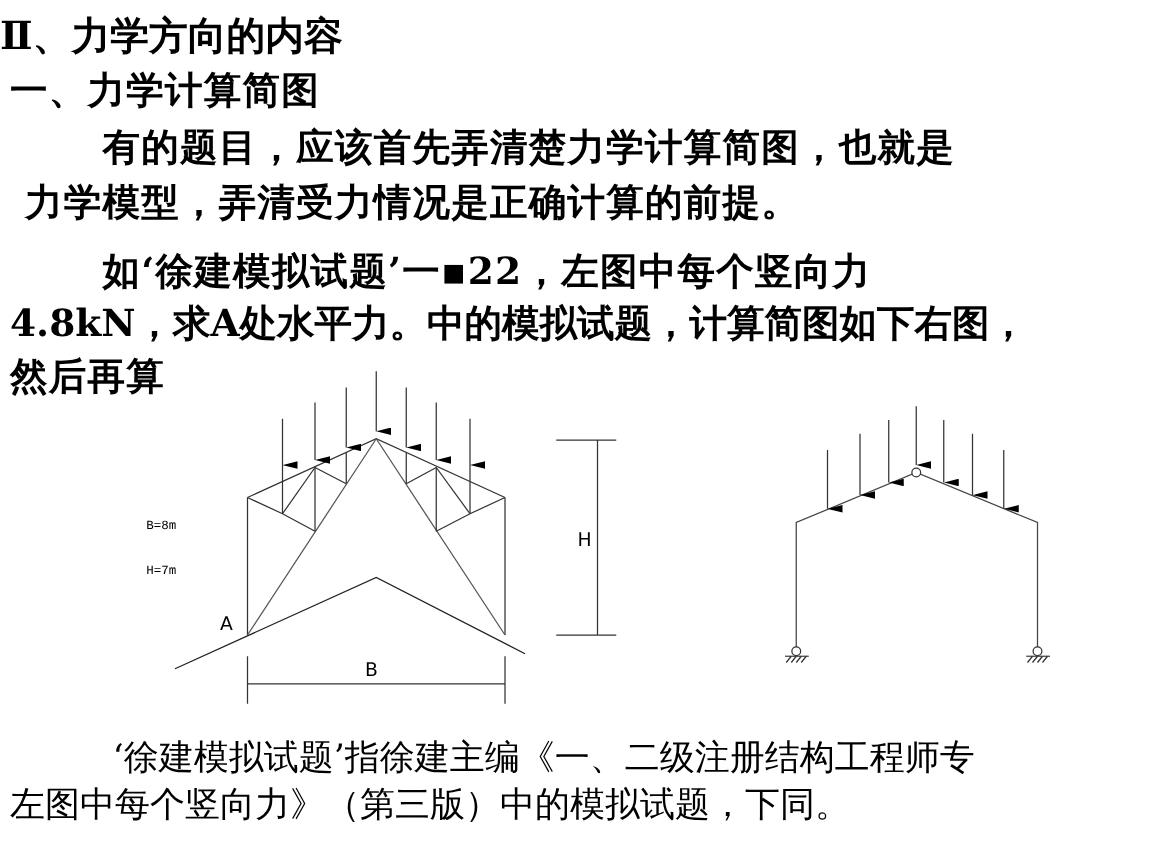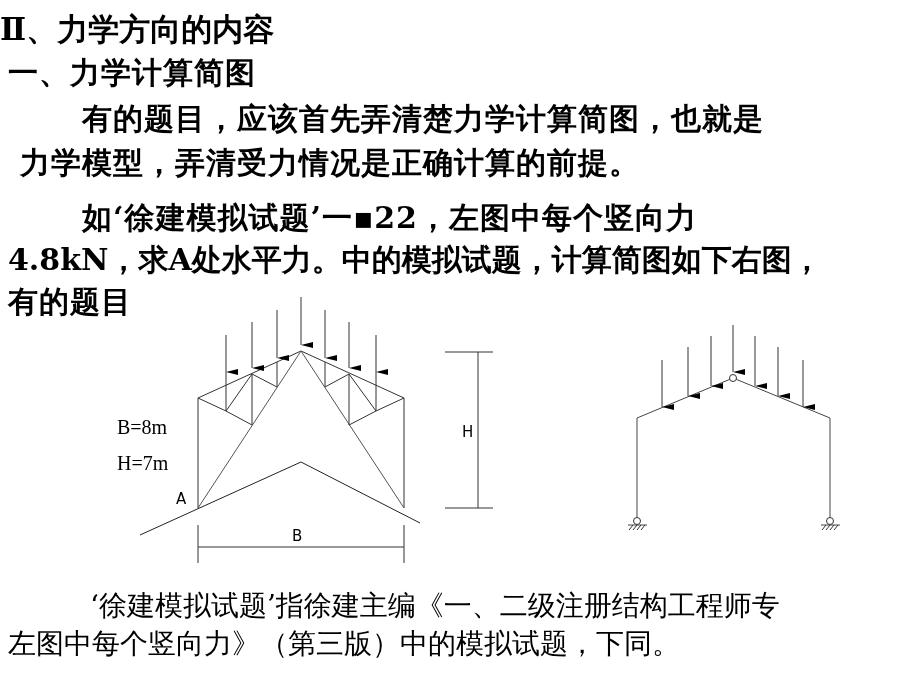--- a/index.html
+++ b/index.html
@@ -2,36 +2,36 @@
 <html><head>
 <meta charset="utf-8">
 <style>
   html, body { margin:0; padding:0; background:#ffffff; }
   body { width:920px; height:690px; position:relative; overflow:hidden;
          font-family:"DejaVu Serif","Liberation Serif",serif; color:#000; }
   .t { position:absolute; white-space:nowrap; line-height:1; }
   #title { left:0; width:920px; top:14px; font-size:31px; font-weight:bold; }
   .big { font-size:30px; letter-spacing:1px;font-weight:bold; }
   .mid { font-size:28px; }
-  .lbl { font-family:Liberation Serif, serif; font-size:20px; }
+  .lbl { font-family:Liberation Mono, monospace; font-size:10px; }
   svg { position:absolute; left:0; top:0; }
 </style>
 </head>
 <body>
 
 <div class="t" id="title">Ⅱ、力学方向的内容</div>
 
 <div class="t big" style="left:8px;top:58px;">一、力学计算简图</div>
 
 <div class="t big" style="left:82px;top:104px;">有的题目，应该首先弄清楚力学计算简图，也就是</div>
 <div class="t big" style="left:8px;top:148px;margin-left:12px;">力学模型，弄清受力情况是正确计算的前提。</div>
 
 <div class="t big" style="left:82px;top:203px;">如‘徐建模拟试题’一▪22，左图中每个竖向力</div>
 <div class="t big" style="left:8px;top:245px;letter-spacing:0;">4.8kN，求A处水平力。中的模拟试题，计算简图如下右图，</div>
-<div class="t big" style="left:8px;top:287px;">有的题目</div>
+<div class="t big" style="left:8px;top:287px;">然后再算</div>
 
 <svg width="920" height="690" viewBox="0 0 920 690">
   <defs>
     <marker id="ah" markerWidth="6" markerHeight="12" refX="3" refY="12" orient="auto" markerUnits="userSpaceOnUse">
       <path d="M0,0 L6,0 L3,12 Z" fill="#000"></path>
     </marker>
   </defs>
   <g stroke="#333" stroke-width="1" fill="none">
 
     <polyline points="198,398 301,351 404,398"></polyline>

